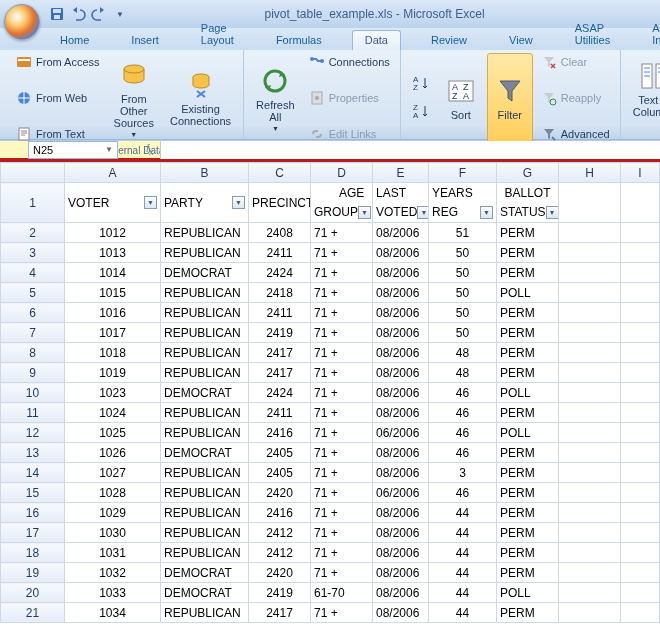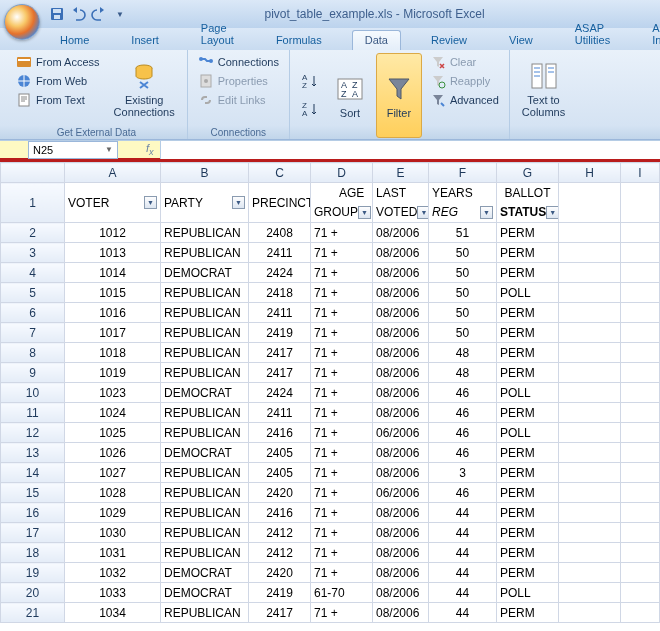--- a/index.html
+++ b/index.html
@@ -21,21 +21,21 @@
 .ribbon { height:90px; background:linear-gradient(#e9f1fa,#d5e3f3 85%,#c1d5ea); border-bottom:1px solid #9bb7da; display:flex; padding-left:6px;}
 .group { border-right:1px solid #b5cce5; padding:3px 6px 1px; display:flex; flex-direction:column; justify-content:space-between;}
 .group-label { text-align:center; font-size:10px; color:#4a6b95; padding-top:2px;}
 .group-body { display:flex; gap:4px; flex:1;}
 .btn-small { display:flex; align-items:center; gap:4px; padding:1px 4px; color:#1e395b; cursor:pointer; font-size:11px; white-space:nowrap;}
 .btn-small.dim { color:#8a9bb0;}
 .btn-big { display:flex; flex-direction:column; align-items:center; justify-content:center; padding:2px 6px; cursor:pointer; gap:2px; color:#1e395b; font-size:11px; text-align:center;}
 .btn-big.highlight { background:linear-gradient(#ffe9a6,#ffcf5b); border:1px solid #dba946; border-radius:3px;}
 .icon16{width:16px;height:16px;display:inline-block;}
 .icon32{width:32px;height:32px;display:inline-block;}
-.stack{display:flex;flex-direction:column;gap:1px;}
+.stack{display:flex;flex-direction:column;gap:18px;}
 
 
 .fbar{height:22px;background:#fef9c3;border-top:1px solid #b5cce5;border-bottom:4px solid #b91c1c;display:flex;align-items:center;}
 .namebox{width:90px;height:18px;margin-left:28px;background:#fff;border:1px solid #9bb7da;display:flex;align-items:center;justify-content:space-between;padding:0 4px;font-size:11px;}
 .namebox input{border:none;width:50px;font-size:11px;outline:none;}
 .fx{margin-left:28px;color:#6d85a6;font-style:italic;font-size:11px;}
 .fxline{flex:1;height:18px;border-left:1px solid #b5cce5;margin-left:6px;background:#fff;}
 
 
 .gridwrap{background:#fff;height:469px;overflow:hidden;position:relative;}
@@ -115,33 +115,53 @@
         <div class="btn-small">
             <svg class="icon16" viewBox="0 0 16 16">
               <rect x="3" y="2" width="10" height="12" fill="#fff" stroke="#888"></rect>
               <path d="M5 5h6M5 7h6M5 9h4" stroke="#888"></path>
             </svg>
             <span>From Text</span>
           </div>
       </div>
       <div class="btn-big">
           <svg class="icon32" viewBox="0 0 32 32">
+            <ellipse cx="16" cy="10" rx="10" ry="4" fill="#f7c24a"></ellipse>
+            <path d="M6 10v10c0 2 4.5 4 10 4s10-2 10-4V10" fill="#f7c24a" stroke="#bb8b20"></path>
+            <ellipse cx="16" cy="10" rx="10" ry="4" fill="none" stroke="#bb8b20"></ellipse>
+          </svg>
+          <span style="white-space:pre-line;">From Other
+Sources</span>
+          <span style="font-size:7px;">▼</span>
+        </div>
+      <div class="btn-big">
+          <svg class="icon32" viewBox="0 0 32 32">
             <ellipse cx="16" cy="8" rx="8" ry="3" fill="#f7c24a" stroke="#bb8b20"></ellipse>
             <path d="M8 8v8c0 1.6 3.6 3 8 3s8-1.4 8-3V8" fill="#f7c24a" stroke="#bb8b20"></path>
             <path d="M12 22l8 6M20 22l-8 6" stroke="#4b85d4" stroke-width="2"></path>
           </svg>
           <span style="white-space:pre-line;">Existing
 Connections</span>
         </div>
     </div>
     <div class="group-label">Get External Data</div>
   </div>
 
   <div class="group">
     <div class="group-body">
+      <div class="btn-big">
+          <svg class="icon32" viewBox="0 0 32 32">
+            <circle cx="16" cy="16" r="10" fill="none" stroke="#3a8f3e" stroke-width="3"></circle>
+            <path d="M22 6l4 4-6 2z" fill="#3a8f3e"></path>
+            <path d="M10 26l-4-4 6-2z" fill="#3a8f3e"></path>
+          </svg>
+          <span style="white-space:pre-line;">Refresh
+All</span>
+          <span style="font-size:7px;">▼</span>
+        </div>
       <div class="stack">
         <div class="btn-small">
             <svg class="icon16" viewBox="0 0 16 16">
               <path d="M3 5h4l2 2h4" stroke="#4b85d4" stroke-width="2" fill="none"></path>
               <circle cx="3" cy="5" r="2" fill="#4b85d4"></circle>
               <circle cx="13" cy="7" r="2" fill="#4b85d4"></circle>
             </svg>
             <span>Connections</span>
           </div>
         <div class="btn-small dim">
@@ -307,27 +327,27 @@
               <span>GROUP</span>
               <span class="filter-arrow">▼</span>
             </div>
           </td>
           <td style="border-top:none;">
             <div class="hdrcell">
               <span>VOTED</span>
               <span class="filter-arrow">▼</span>
             </div>
           </td>
-          <td style="border-top:none;font-style:italic;">
+          <td style="border-top:none;">
             <div class="hdrcell">
               <span>REG</span>
               <span class="filter-arrow">▼</span>
             </div>
           </td>
-          <td style="border-top:none;font-weight:bold;">
+          <td style="border-top:none;">
             <div class="hdrcell">
               <span>STATUS</span>
               <span class="filter-arrow">▼</span>
             </div>
           </td>
         </tr>
         <tr>
           <td class="rowhdr">2</td>
           <td class="num">1012</td>
           <td>REPUBLICAN</td>

